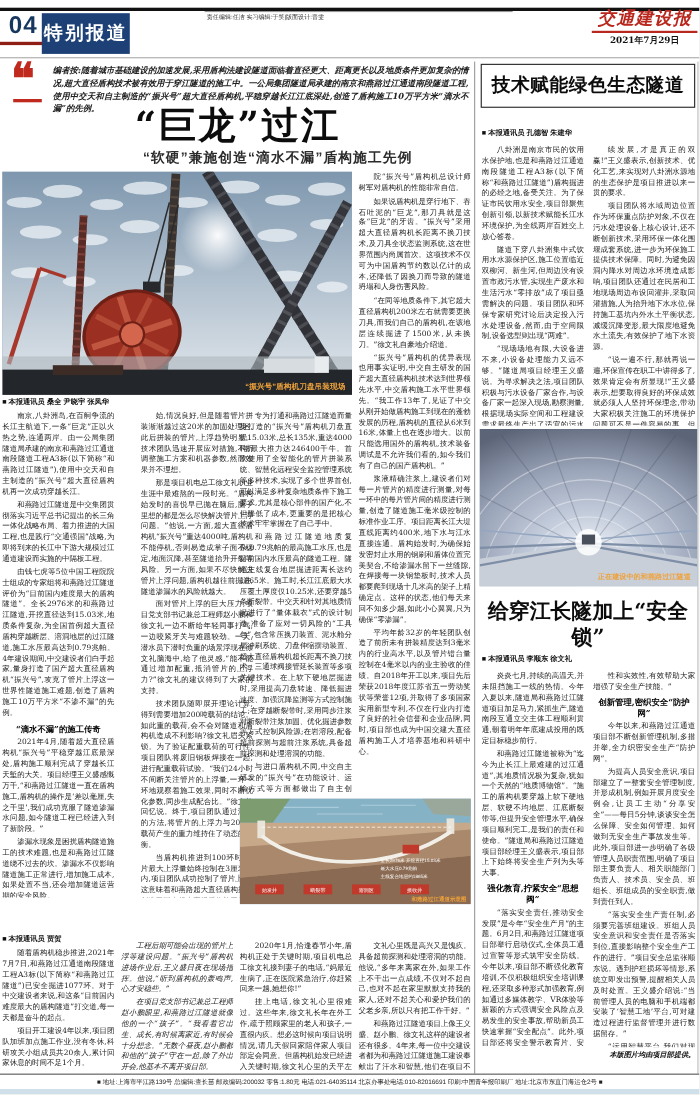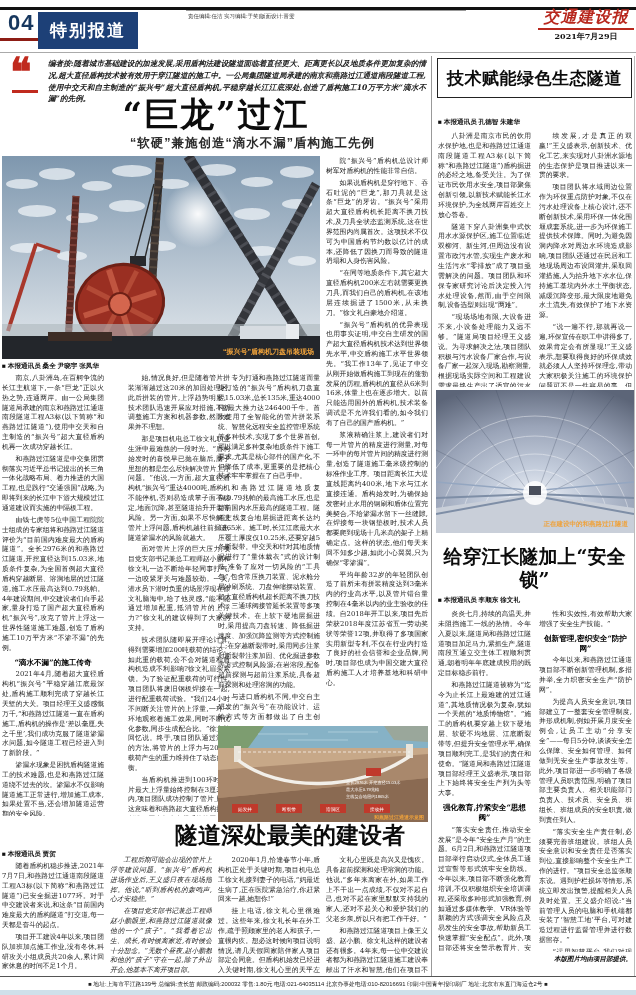--- a/index.html
+++ b/index.html
@@ -3,21 +3,21 @@
 <meta charset="utf-8">
 <style>
   html,body{margin:0;padding:0;background:#e9e9e6;}
   .page{position:relative;width:636px;height:995px;background:#ffffff;margin:0 auto;
         font-family:"DejaVu Serif",serif;overflow:hidden;}
   .abs{position:absolute;}
   
   .topline{left:0;top:7px;width:636px;height:3px;background:#111;}
   .pagenum{left:8px;top:12px;font:900 22px/1 "Liberation Sans",sans-serif;color:#17375e;letter-spacing:1px;}
   .pagenum-bar{left:0;top:38px;width:92px;height:3px;background:#8d1d15;}
-  .section-box{left:38px;top:12px;width:100px;height:37px;background:#1d4077;color:#fff;
+  .section-box{left:38px;top:12px;width:80px;height:37px;background:#1d4077;color:#fff;
         display:flex;align-items:center;justify-content:center;font:900 17px/1 "DejaVu Serif",serif;letter-spacing:2px;}
   .credits{left:188px;top:13px;font:5.5px/1.3 "Liberation Sans",sans-serif;color:#333;}
   .credits-line{left:186px;top:10px;width:280px;height:1px;background:#999;}
   .masthead{left:538px;top:8px;width:96px;text-align:center;font:900 italic 16px/1.1 "DejaVu Serif",serif;color:#b8281e;letter-spacing:1px;}
   .masthead-bar{left:538px;top:28px;width:96px;height:1.5px;background:#b8281e;}
   .edition-date{left:538px;top:32px;width:96px;text-align:center;font:700 8px/1 "DejaVu Serif",serif;color:#111;}
   .head-rule{left:0;top:52px;width:636px;height:1px;background:#aaa;}
   
   .quote-mark{left:10px;top:52px;font:900 40px/1 "DejaVu Serif",serif;color:#c02a1e;}
   .quote-bar{left:12px;top:90px;width:26px;height:3px;background:#c02a1e;}
@@ -214,21 +214,20 @@
           <text x="27" y="84.5">始发井</text>
           <text x="71" y="84.5">断裂带</text>
           <text x="115" y="84.5">溶洞区</text>
           <text x="159" y="84.5">接收井</text>
         </g>
       </g>
       <text x="206" y="93" text-anchor="end" font-size="5" font-weight="bold" fill="#efa23b" font-family="Liberation Sans, sans-serif">和燕路过江通道示意图</text>
     </svg>
   </div>
 
-  <div class="abs" style="left:148px;top:820px;width:284px;text-align:center;font:900 23px/1.3 'DejaVu Serif',serif;color:#0b0b0b;">隧道深处最美的建设者</div>
   <div class="abs by" style="left:2px;top:850px;width:110px;">■ 本报通讯员 贾贺</div>
 
   <div class="abs txt" style="left:2px;top:862px;width:102px;height:112px;">
     <div>
         <p>随着盾构机稳步推进,2021年7月7日,和燕路过江通道南段隧道工程A3标(以下简称“和燕路过江隧道”)已安全掘进1077环。对于中交建设者来说,和这条“目前国内难度最大的盾构隧道”打交道,每一天都是奋斗的起点。</p>
         <p>项目开工建设4年以来,项目团队加班加点施工作业,没有冬休,科研攻关小组成员共20余人,累计回家休息的时间不足1个月。</p>
       </div>
   </div>
   <div class="abs txt" style="left:110px;top:856px;width:102px;height:118px;font-style:italic;">
     <div>

